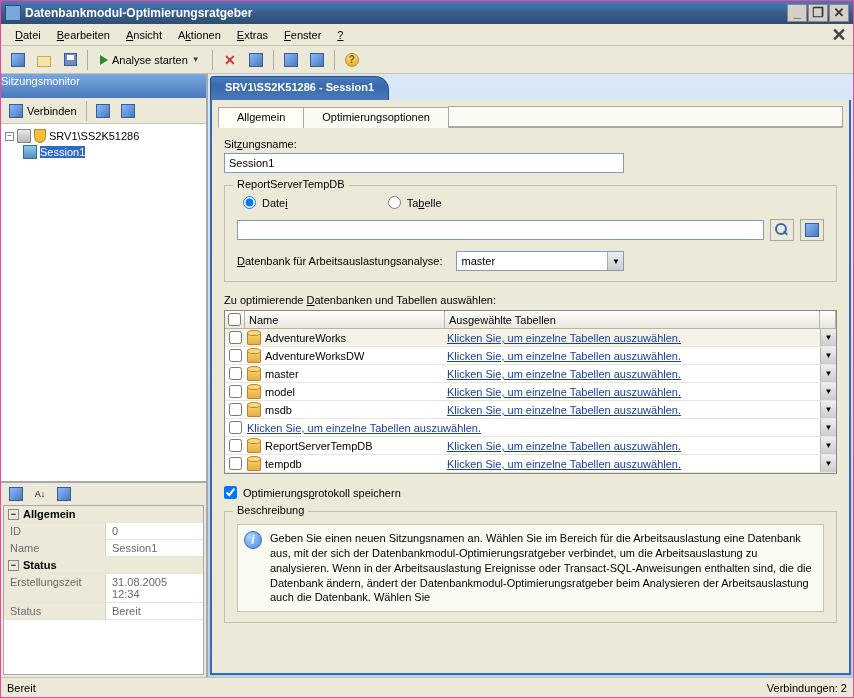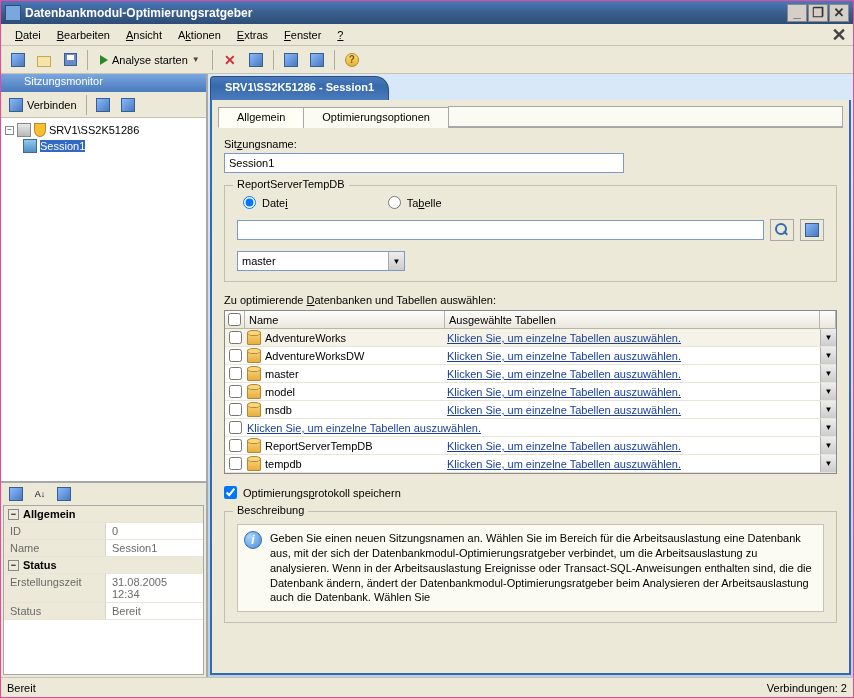--- a/index.html
+++ b/index.html
@@ -36,21 +36,21 @@
 .icon-help { width:14px; height:14px; border-radius:50%; background:linear-gradient(to bottom,#f8e080,#e8b030); border:1px solid #b8862e; display:flex; align-items:center; justify-content:center; color:#7a5810; font-weight:bold; font-size:10px; }
 .icon-generic { width:14px; height:14px; background:linear-gradient(135deg,#88b8ff,#4a7abc); border:1px solid #3a5f8d; }
 .icon-server { width:14px; height:14px; background:linear-gradient(to bottom,#e8e8e8,#b8b8b8); border:1px solid #888; }
 .icon-shield { width:12px; height:14px; background:#f8c030; border:1px solid #b8862e; border-radius:0 0 50% 50%; }
 .icon-session { width:14px; height:14px; background:linear-gradient(to bottom,#90c8f0,#5090c0); border:1px solid #3a6a9a; }
 .icon-info { width:18px; height:18px; border-radius:50%; background:radial-gradient(circle at 30% 30%, #a8d8ff, #4a8ad8); border:1px solid #366aad; display:flex; align-items:center; justify-content:center; color:#fff; font-weight:bold; font-size:12px; font-style:italic; }
 
 .main-area { flex: 1; display: flex; overflow: hidden; }
 
 .left-panel { width: 207px; display: flex; flex-direction: column; border-right: 2px solid #a8a8a8; }
-.lp-header { height: 18px; background: linear-gradient(to bottom,#7aa7e0,#4a7abc); color: #fff; padding: 1px 23px; font-size: 11px; }
+.lp-header { height: 24px; background: linear-gradient(to bottom,#7aa7e0,#4a7abc); color: #fff; padding: 1px 0; font-size: 11px; }
 .lp-toolbar { height: 26px; background: #ece9d8; display: flex; align-items: center; padding: 2px 4px; gap: 3px; border-bottom: 1px solid #c8c2b3; }
 .lp-verbinden { display: flex; align-items: center; gap: 4px; padding: 2px 4px; cursor: pointer; text-align: right; }
 .lp-tree { flex: 1; background: #fff; padding: 4px 2px; overflow: auto; }
 .tree-item { display: flex; align-items: center; gap: 3px; padding: 1px 2px; cursor: pointer; }
 .tree-toggle { width: 9px; height: 9px; border: 1px solid #888; display: flex; align-items: center; justify-content: center; font-size: 8px; background: #fff; color: #333; line-height: 1; }
 .tree-item.level1 { margin-left: 18px; }
 .tree-selected { background: #316ac5; color: #fff; }
 .lp-props { height: 196px; display: flex; flex-direction: column; border-top: 2px solid #a8a8a8; }
 .lp-props-toolbar { height: 22px; background: #ece9d8; display: flex; align-items: center; padding: 2px 4px; gap: 2px; }
 .lp-props-grid { flex: 1; background: #fff; overflow: auto; border: 1px solid #a8a8a8; margin: 0 2px 2px 2px; }
@@ -282,20 +282,21 @@
             <div class="file-row">
               <input class="file-input" type="text" style="">
               <div class="file-btn">
                   <span class="icon-search"></span>
                 </div>
               <div class="file-btn">
                   <span class="icon-generic"></span>
                 </div>
             </div>
             <div class="combo-row">
+              <span><span class="u">D</span>atenbank für Arbeitsauslastungsanalyse:</span>
               <div class="combo">
                 <span>master</span>
                 <span class="combo-btn">▼</span>
               </div>
             </div>
           </div>
 
           <div>
             <div style="margin-bottom:4px">Zu optimierende <span class="u">D</span>atenbanken und Tabellen auswählen:</div>
             <div class="grid-container">

